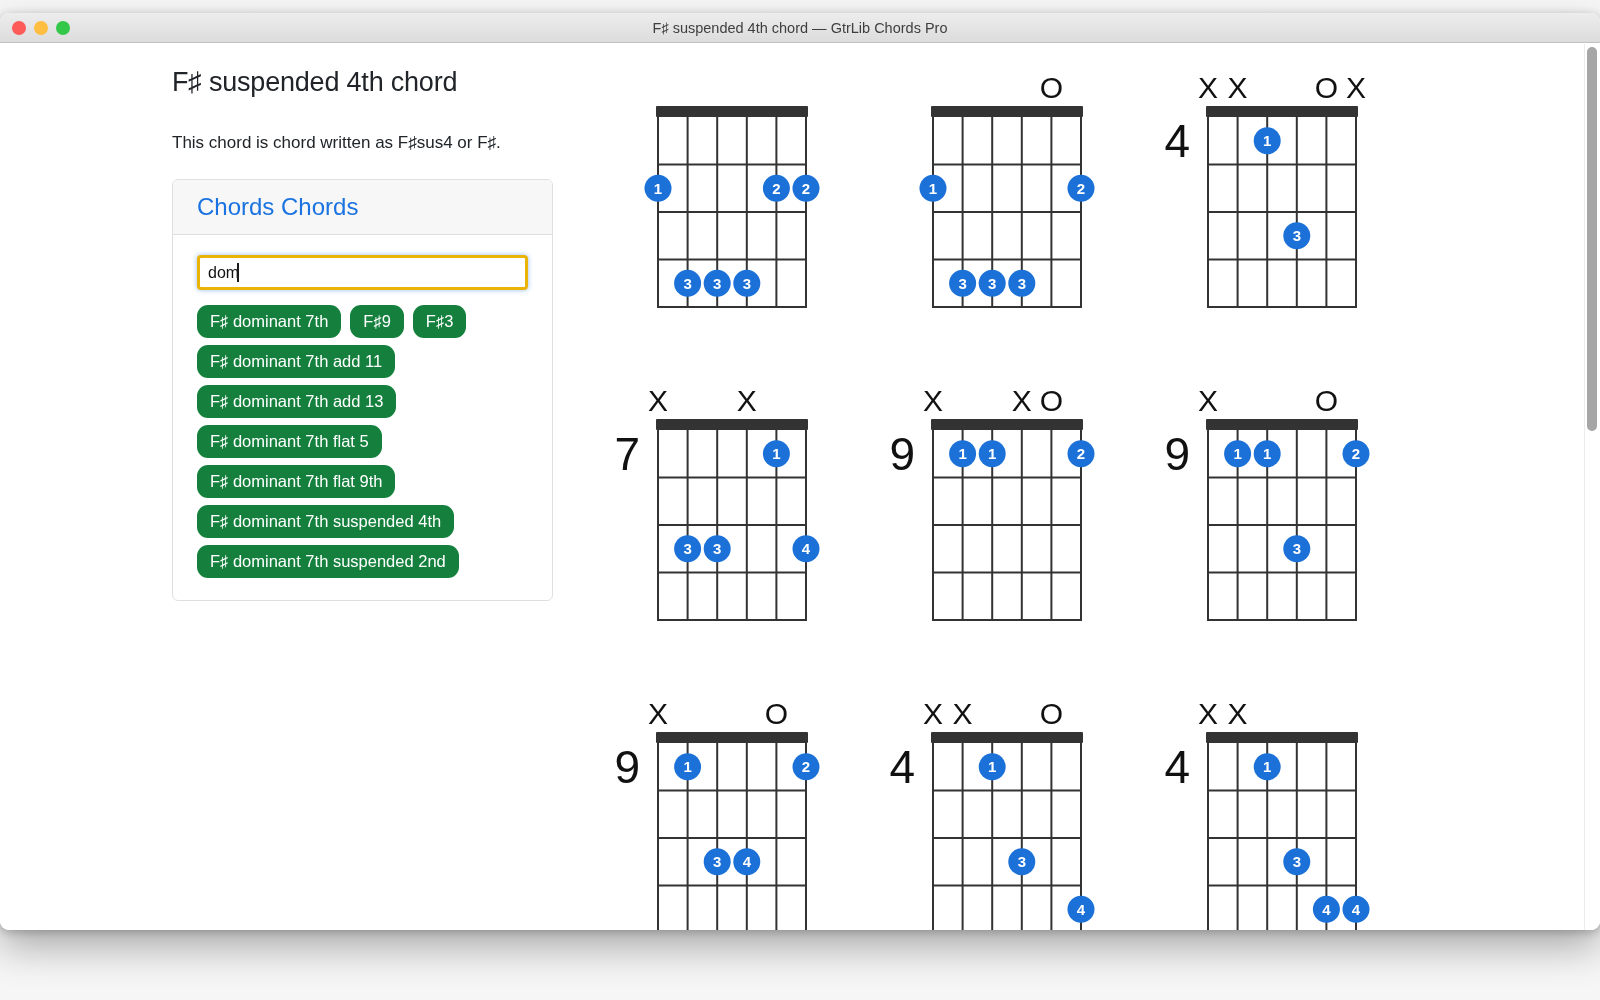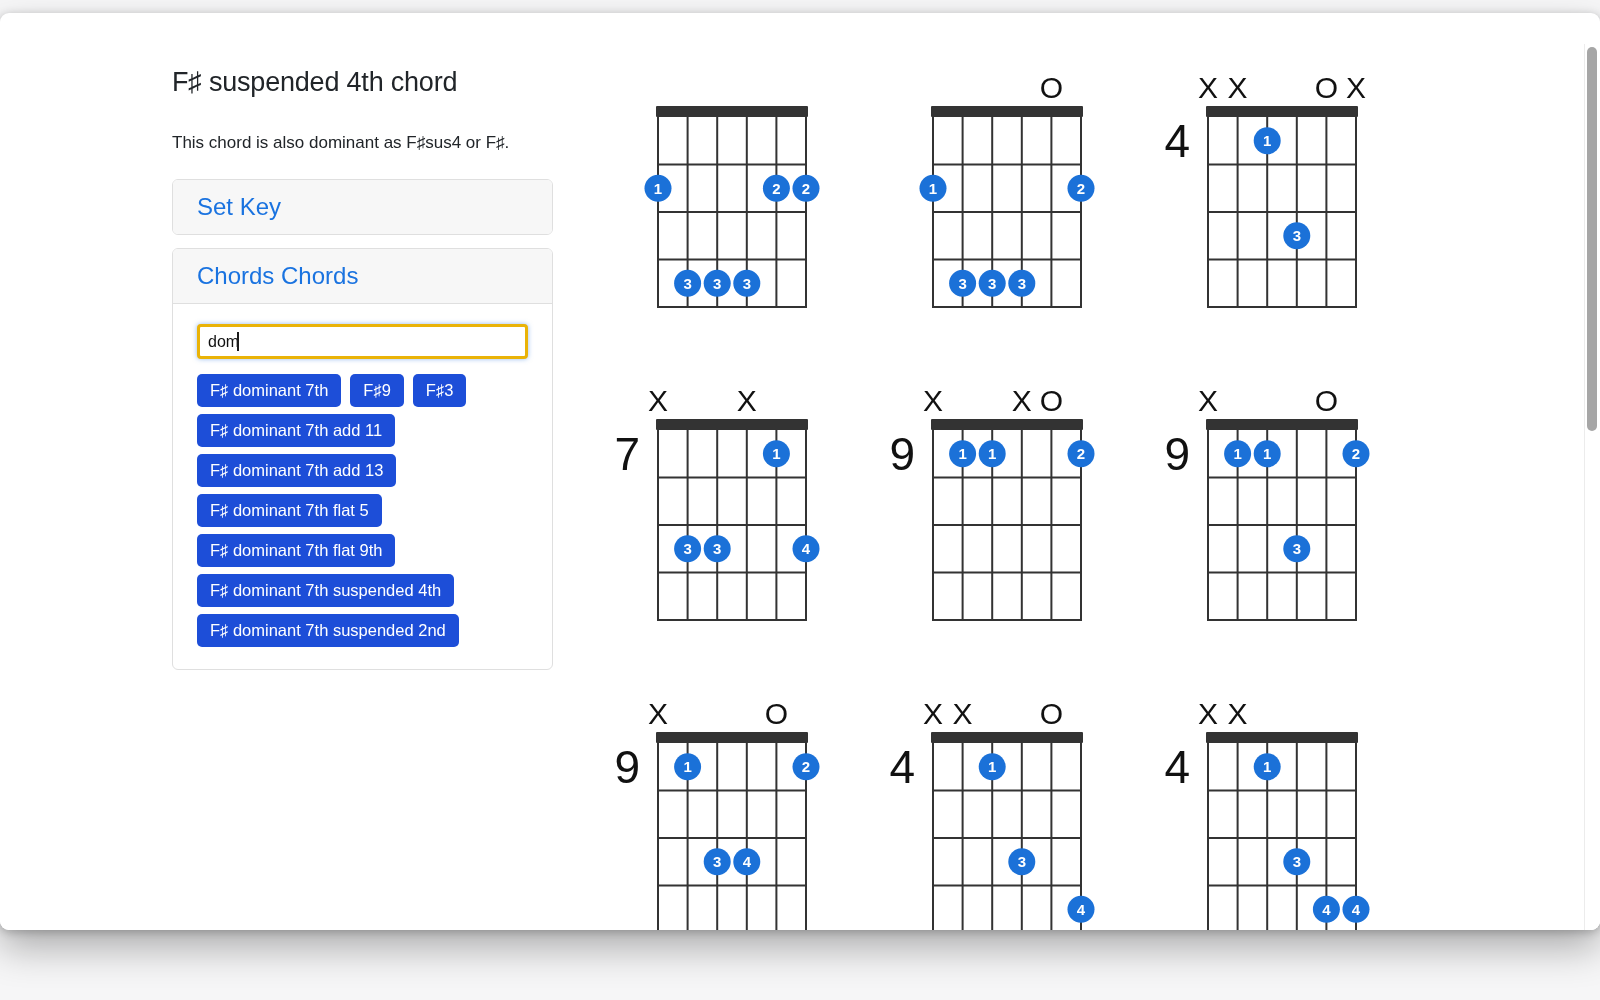--- a/index.html
+++ b/index.html
@@ -39,54 +39,57 @@
   .search-wrap { position:relative; }
   .search-input { width:100%; height:35px; font-size:16px; padding:6px 8px;
     font-family:inherit; color:#111;
     border:3px solid #eab308; border-radius:4px; outline:none;
     box-shadow:0 0 5px rgba(64,130,222,.55); }
   .caret { position:absolute; left:40px; top:8px; width:1.5px; height:19px;
     background:#1a1a1a; animation:blink 1.1s steps(1) infinite; }
   @keyframes blink { 50% { opacity:0; } }
 
   .chips { display:flex; flex-wrap:wrap; gap:7px 9px; margin-top:15px; }
-  .chip { background:#1d4ed8; color:#fff; border:none; cursor:pointer;
+  .chip { background:#15803d; color:#fff; border:none; cursor:pointer;
     font-family:inherit; font-size:16.5px; font-weight:500;
-    padding:6px 13px 7px; border-radius:5px; line-height:20px;
+    padding:6px 13px 7px; border-radius:11px; line-height:20px;
     white-space:nowrap; }
 
   
   .chords { position:absolute; left:602px; top:14px;
     display:grid; grid-template-columns:repeat(3,210px);
     column-gap:65px; row-gap:51px; }
   .chords svg { display:block; overflow:visible; }
   .diag-text { fill:#111; }
 
   
   .scroll-track { position:absolute; right:0; top:0; bottom:0; width:16px;
     background:#fff; border-left:1px solid #ececec; }
   .scroll-thumb { position:absolute; right:3px; top:3px; width:10px;
     height:384px; border-radius:5px; background:#a6a6a6; }
 </style>
 </head>
 <body>
 
 <div class="window">
+  <div class="titlebar">
+    <div class="lights">
+      <span class="light" style="background: rgb(252, 91, 87);"></span>
+      <span class="light" style="background: rgb(253, 190, 65);"></span>
+      <span class="light" style="background: rgb(52, 200, 74);"></span>
+    </div>
+    <span class="titlebar-text">F♯ suspended 4th chord — GtrLib Chords Pro</span>
+  </div>
 
   <div class="content">
 
     <div class="left-col">
       <h1 class="page-title">F♯ suspended 4th chord</h1>
-      <p class="subtitle">This chord is also dominant as F♯sus4 or F♯.</p>
-
-      <div class="card">
-        <div class="card-header">
-          <span class="panel-link">Set Key</span>
-        </div>
-      </div>
+      <p class="subtitle">This chord is chord written as F♯sus4 or F♯.</p>
+
 
       <div class="card">
         <div class="card-header bordered">
           <span class="panel-link">Chords Chords</span>
         </div>
         <div class="card-body">
           <div class="search-wrap">
             <input class="search-input" type="text" autofocus="" value="dom" style="">
             <span class="caret"></span>
           </div>

